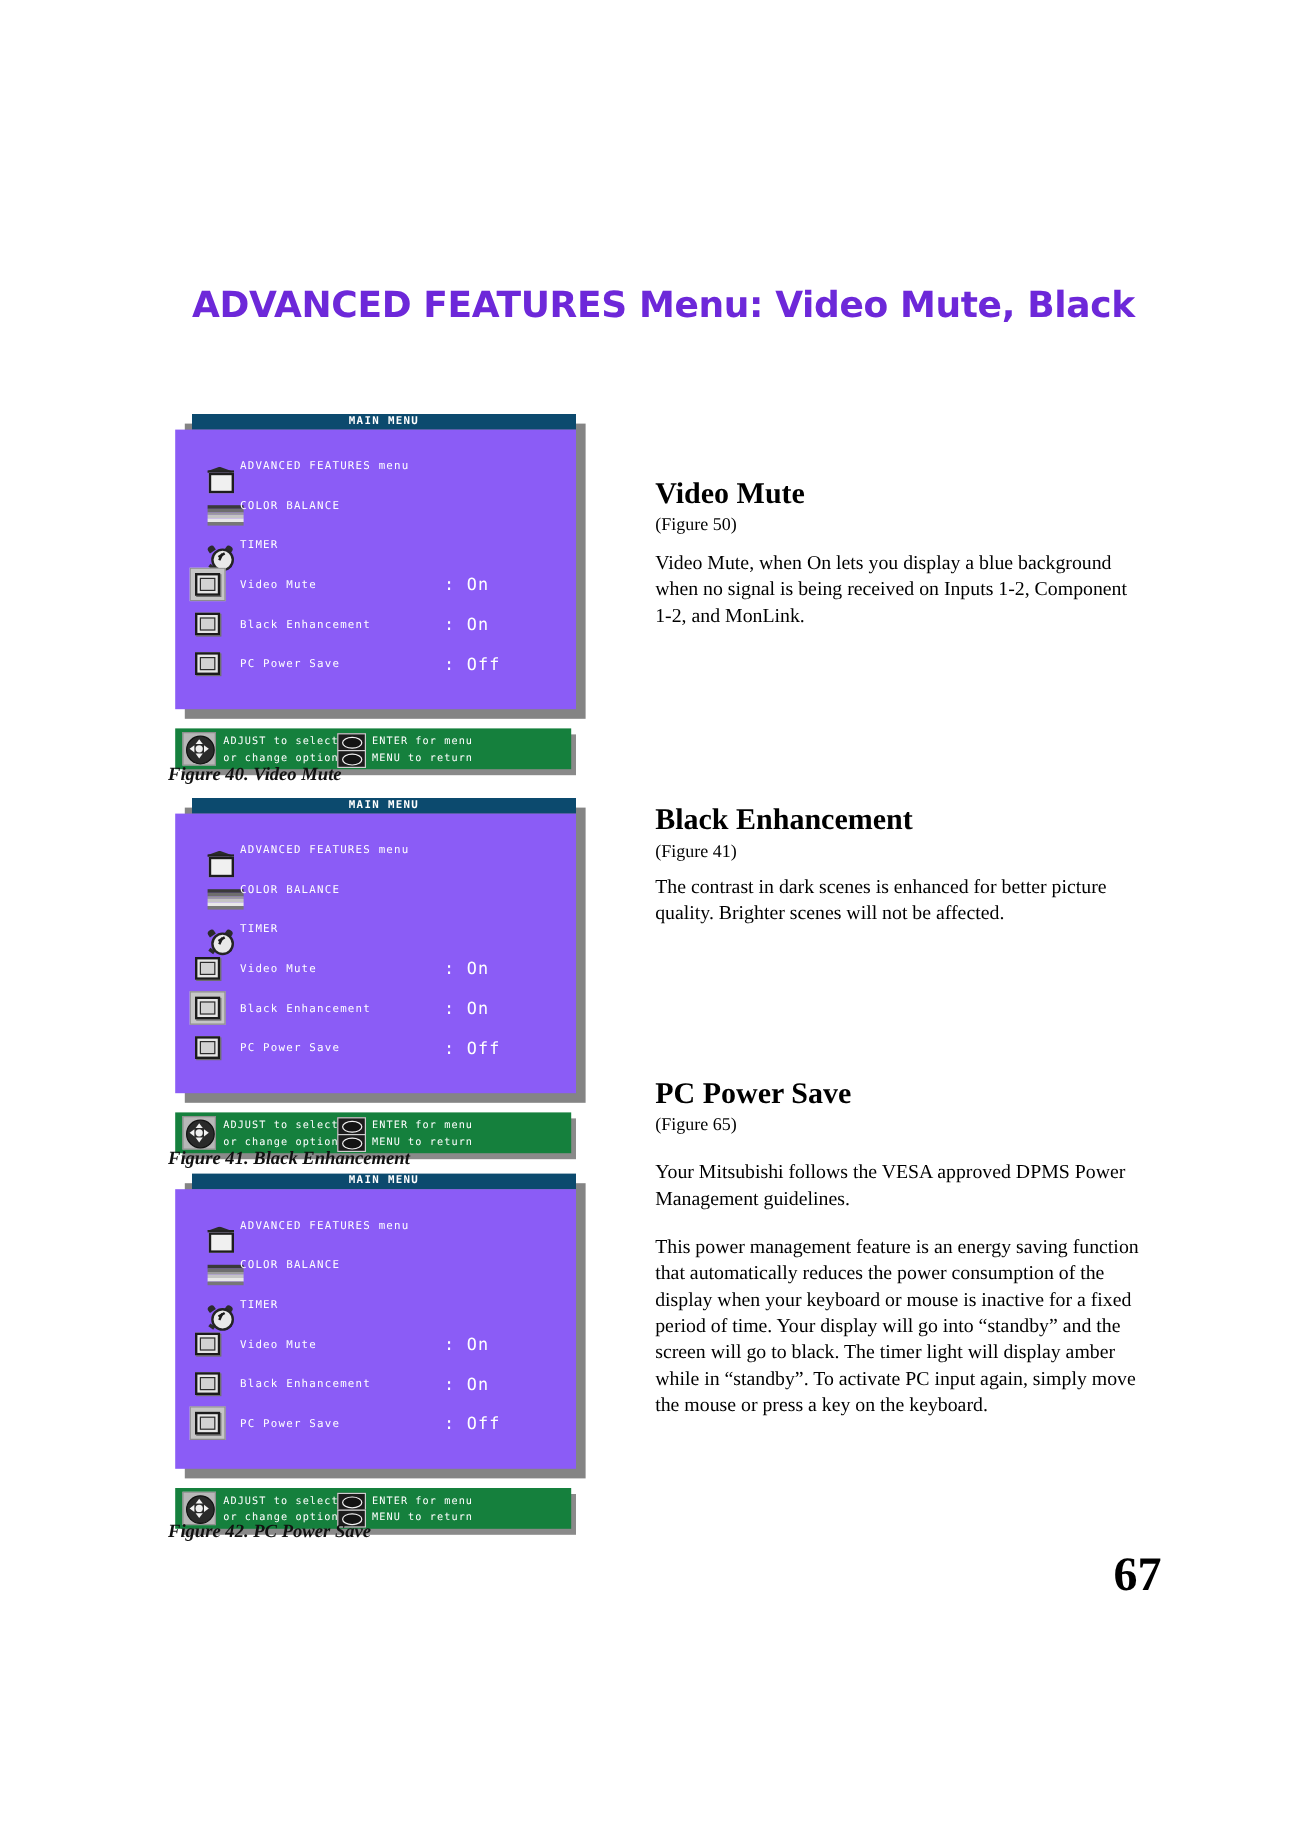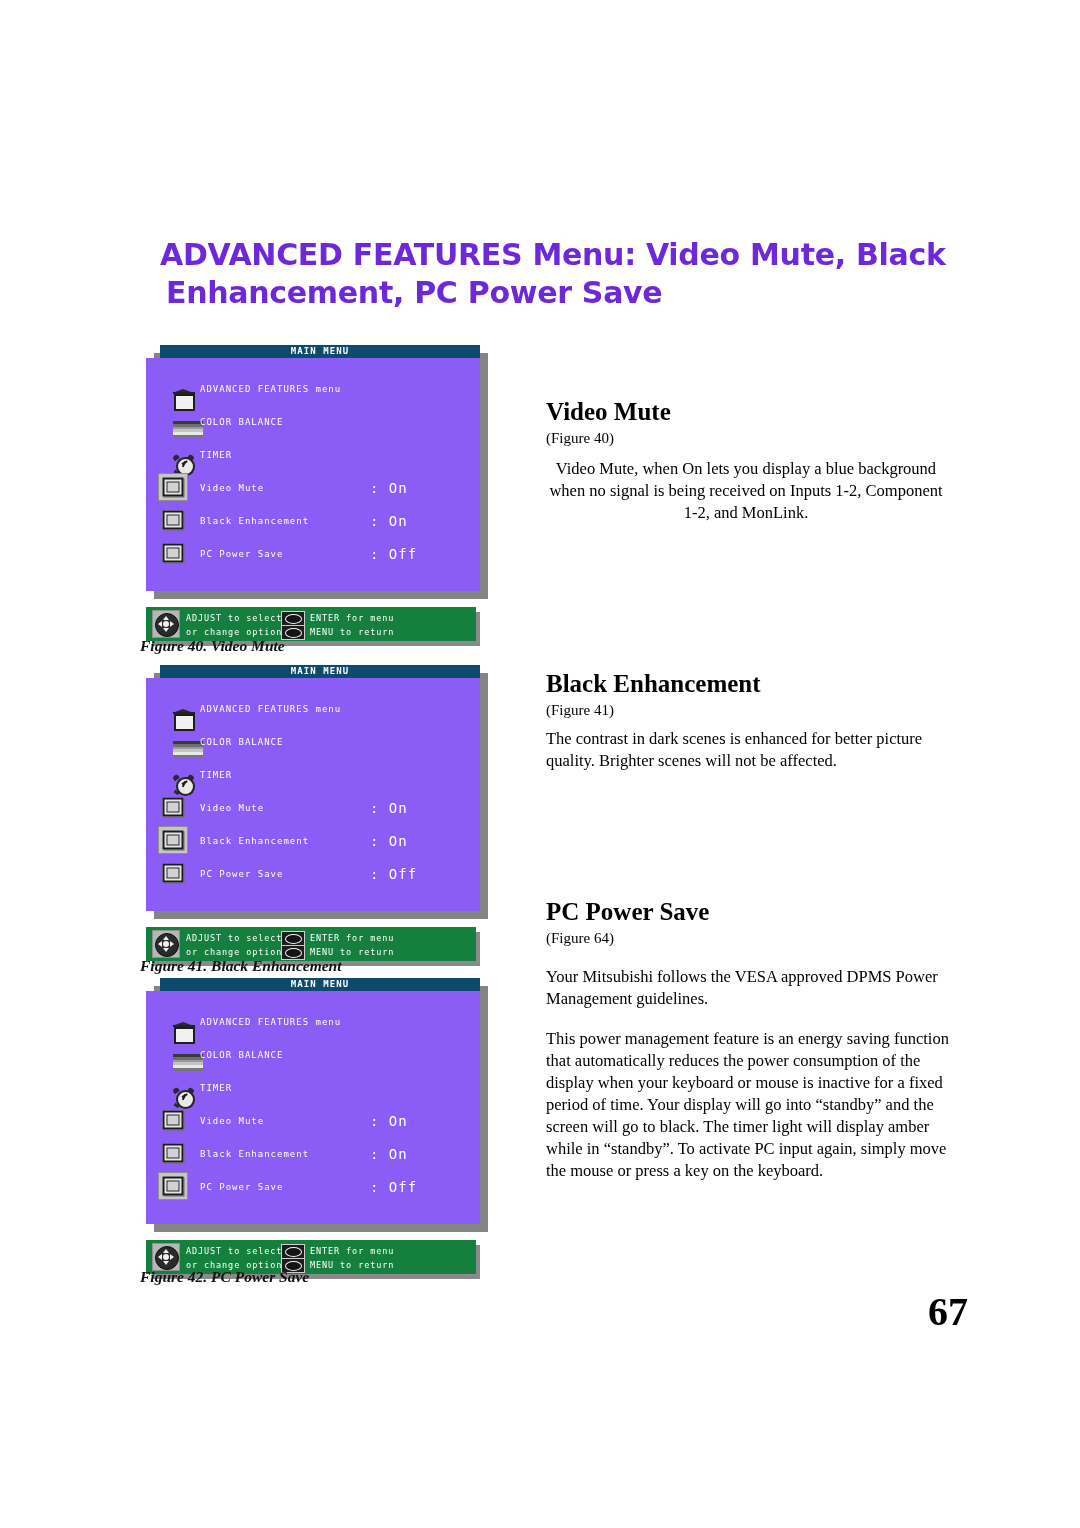--- a/index.html
+++ b/index.html
@@ -268,21 +268,20 @@
     font-weight: bold;
     font-size: 40px;
     color: #000;
   }
 </style>
 </head>
 <body>
 
 <div class="page-title">
   <span>ADVANCED FEATURES Menu:  Video Mute, Black</span>
-  <span class="ln2">Enhancement, PC Power Save</span>
 </div>
 
 <div class="osd-figure" id="fig0">
     <div class="osd-shadow" style="left:154px;top:353px;width:334px;height:246px;"></div>
     <div class="osd-titlebar" style="left:160px;top:345px;width:320px;">MAIN MENU</div>
     <div class="osd-panel" style="left:146px;top:358px;width:334px;height:233px;">
       <div class="osd-row" style="top:16px;">
         <span class="osd-iconbox"><span class="osd-icon ic-adv"><span class="cap"></span><span class="capline"></span><span class="tassel"></span><span class="body"></span></span></span>
         <span class="osd-label">ADVANCED FEATURES menu</span>
       </div>
@@ -476,25 +475,25 @@
       <span class="enter-btn" style="left:135px;top:18px;">
         <span class="oval"></span>
       </span>
       <span class="helpcol-text" style="left:164px;top:6px;">ENTER for menu</span>
       <span class="helpcol-text" style="left:164px;top:20px;">MENU to return</span>
     </div>
   </div>
 <div class="fig-caption" style="left:140px; top:1268px;">Figure 42.  PC Power Save</div>
 
 <div class="sec-head" style="left:546px; top:398px;">Video Mute</div>
-<div class="sec-fig" style="left:546px; top:430px;">(Figure 40)</div>
-<div class="sec-body" style="left:546px; top:458px;text-align:center;">Video Mute, when On lets you display a blue background when no signal is being received on Inputs 1-2,  Component 1-2, and MonLink.</div>
+<div class="sec-fig" style="left:546px; top:430px;">(Figure 50)</div>
+<div class="sec-body" style="left:546px; top:458px;">Video Mute, when On lets you display a blue background when no signal is being received on Inputs 1-2,  Component 1-2, and MonLink.</div>
 
 <div class="sec-head" style="left:546px; top:670px;">Black Enhancement</div>
 <div class="sec-fig" style="left:546px; top:702px;">(Figure 41)</div>
 <div class="sec-body" style="left:546px; top:728px; width:410px;">The contrast in dark scenes is enhanced for better picture quality.  Brighter scenes will not be affected.</div>
 
 <div class="sec-head" style="left:546px; top:898px;">PC Power Save</div>
-<div class="sec-fig" style="left:546px; top:930px;">(Figure 64)</div>
+<div class="sec-fig" style="left:546px; top:930px;">(Figure 65)</div>
 <div class="sec-body" style="left:546px; top:966px;">Your Mitsubishi follows the VESA approved DPMS Power Management guidelines.</div>
 <div class="sec-body" style="left:546px; top:1028px; width:405px;">This power management feature is an energy saving function that automatically reduces the power consumption of the display when your keyboard or mouse is inactive for a fixed period of time.  Your display will go into “standby” and the screen will go to black.  The timer light will display amber while in “standby”.  To activate PC input again, simply move the mouse or press a key on the keyboard.</div>
 
 <div class="page-number">67</div>
 
 </body></html>

